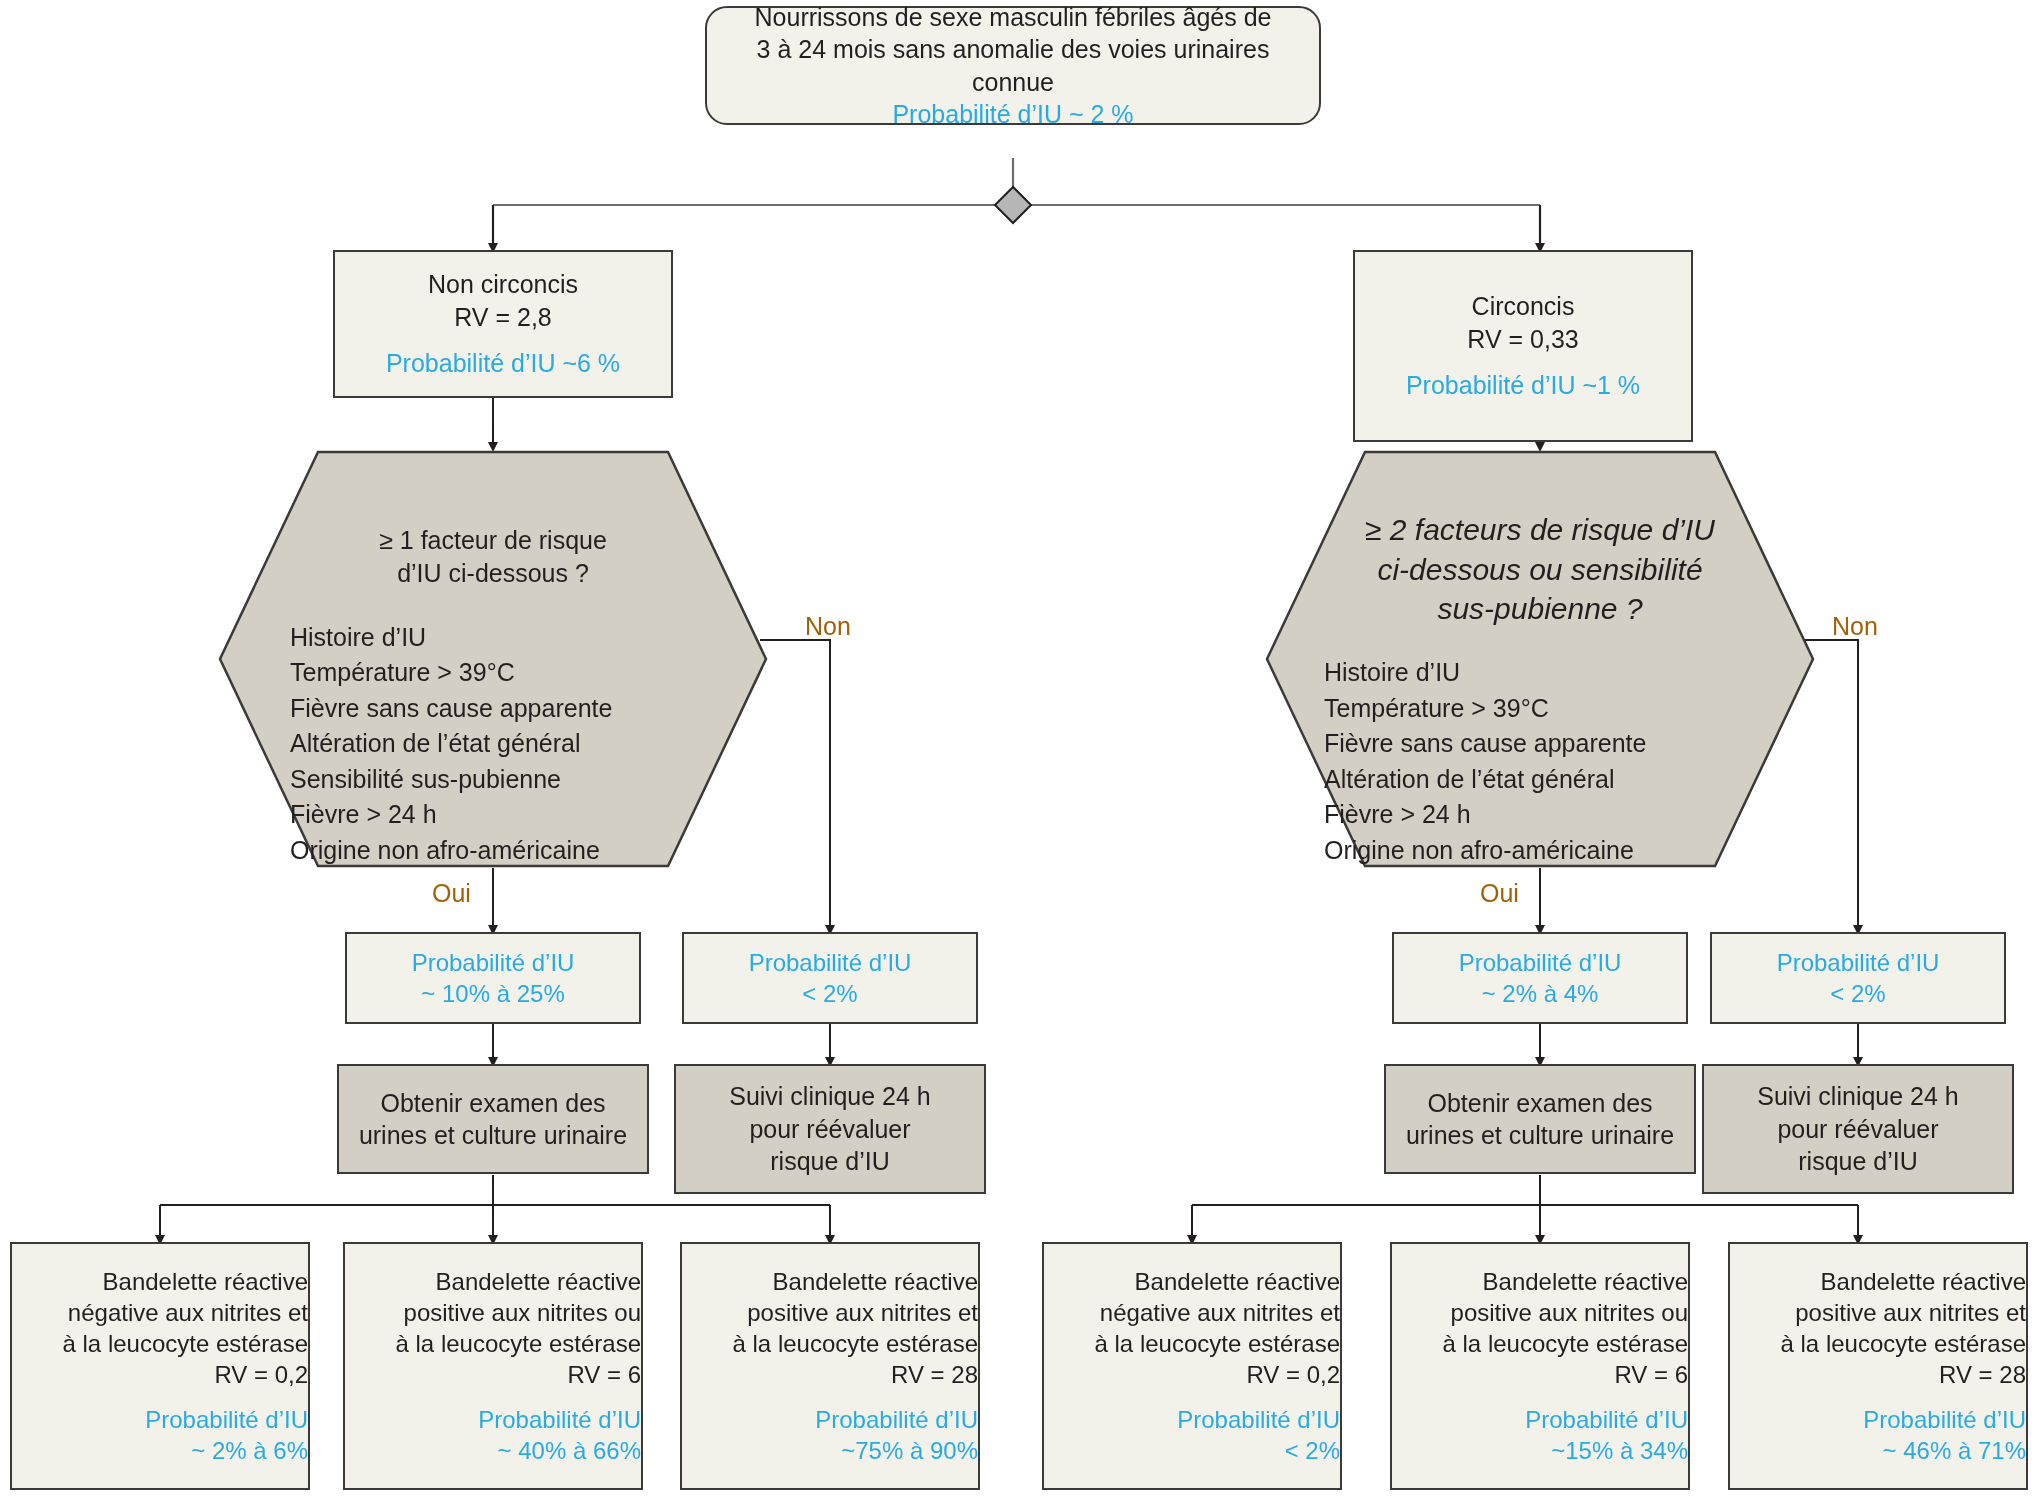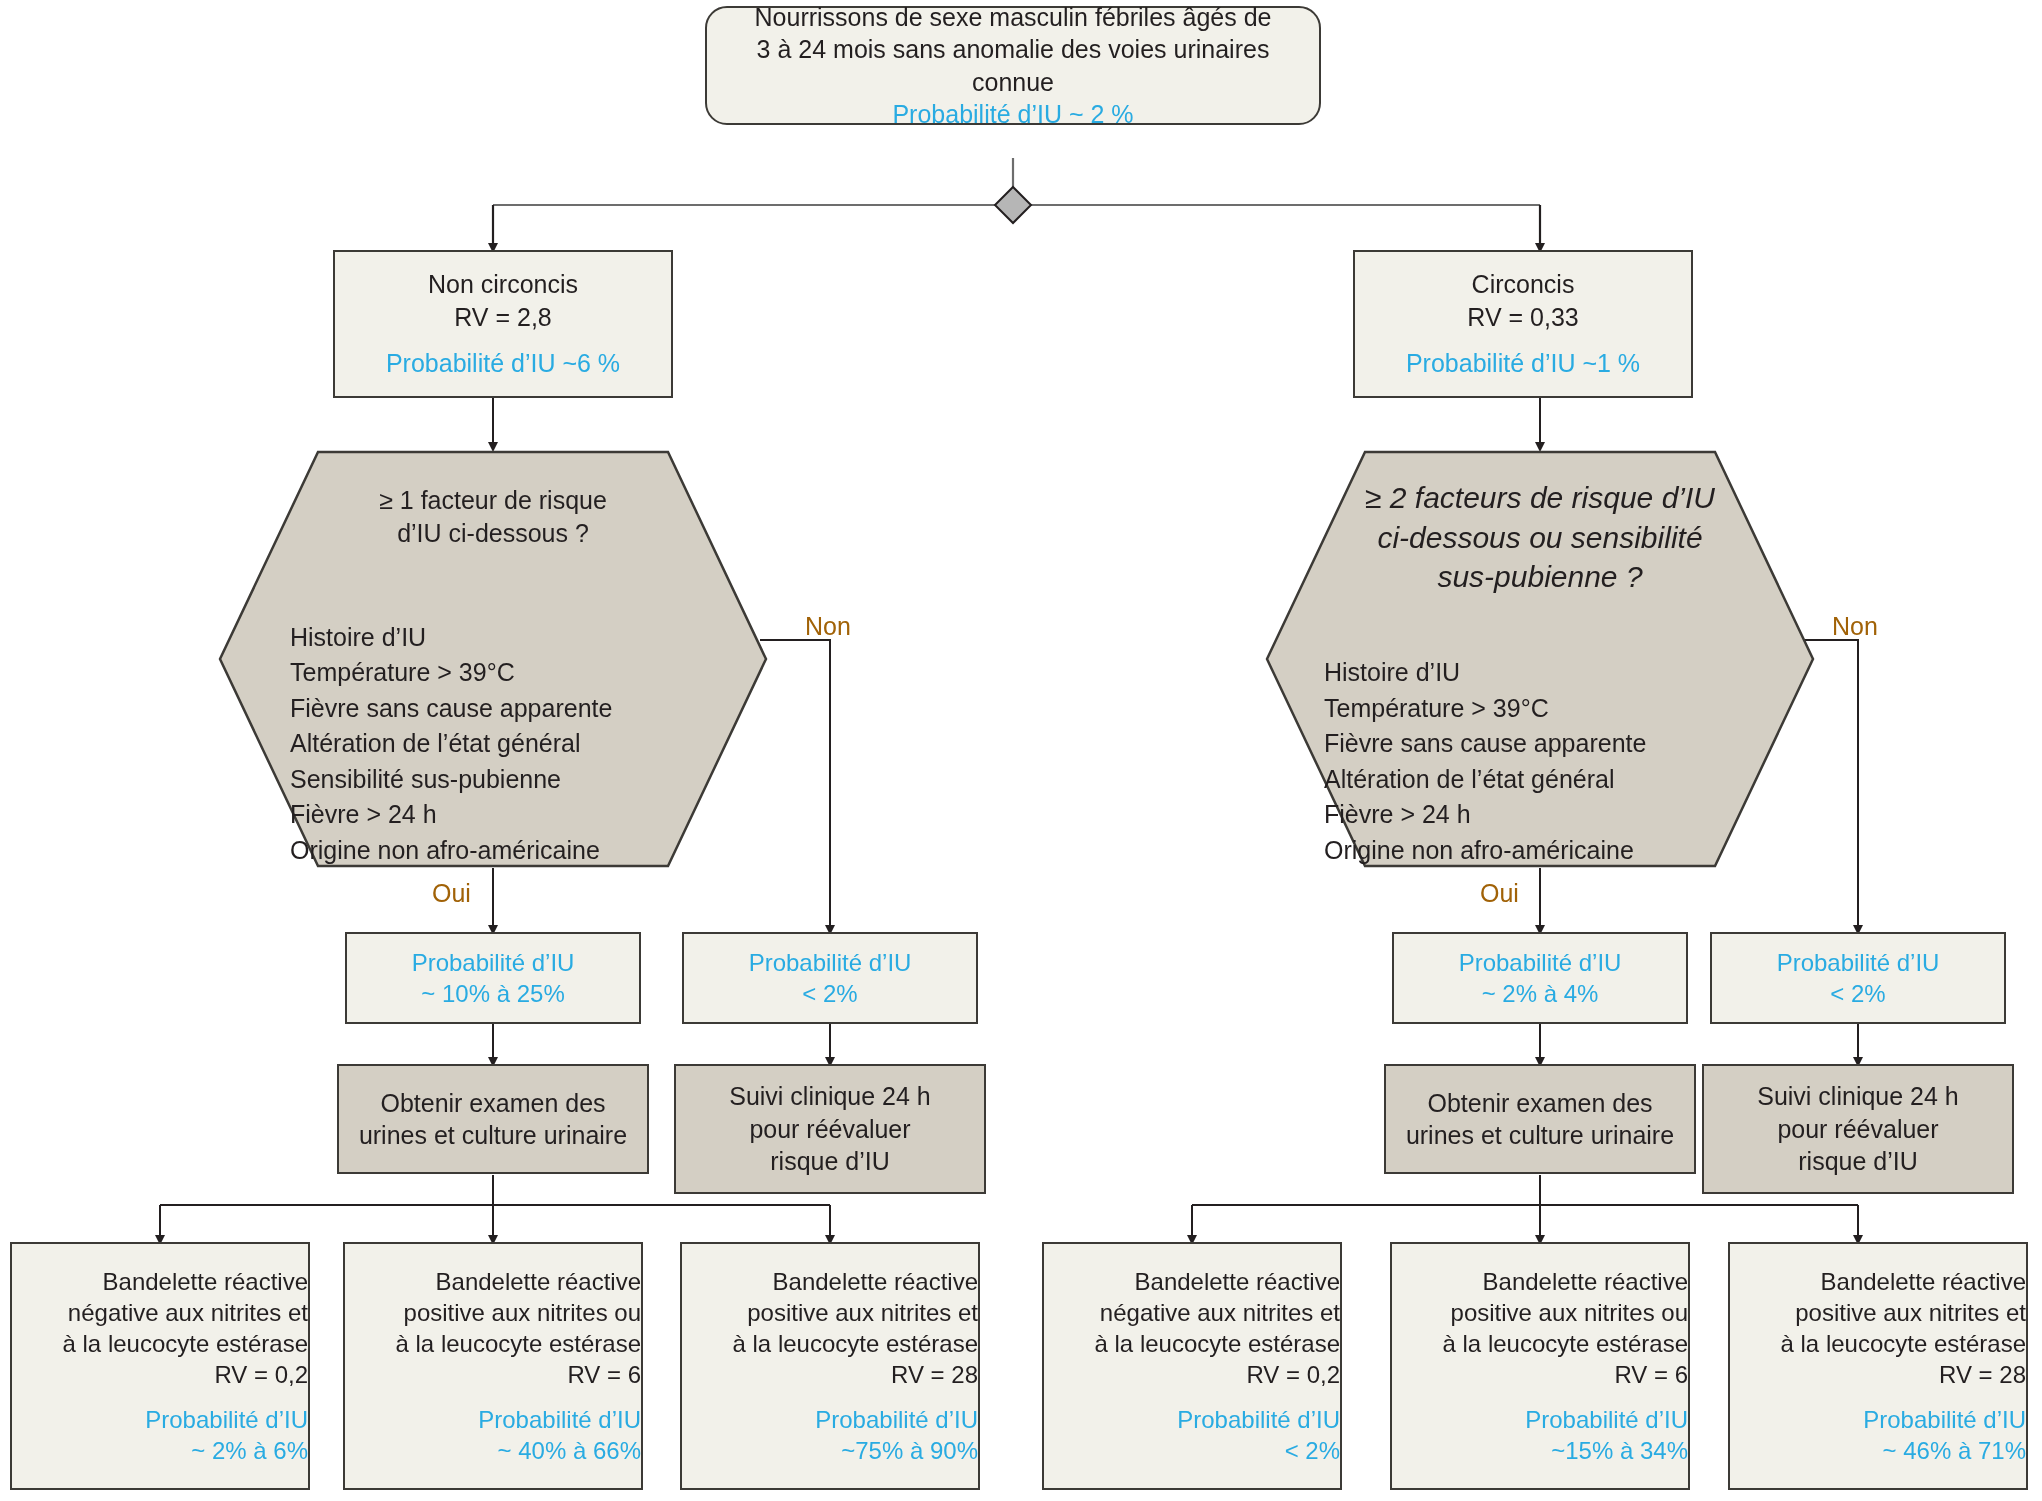--- a/index.html
+++ b/index.html
@@ -54,21 +54,21 @@
     left:0; top:0;
   }
   .hexcontent{
     position:absolute;
     left:0; top:0;
     width:100%;
     height:100%;
     display:flex;
     flex-direction:column;
     align-items:center;
-    justify-content:space-between;
+    justify-content:flex-end;
     box-sizing:border-box;
   }
   
   .line{ display:block; white-space:nowrap; }
   .prob{ color:#29abe2; }
   .hex-title{
     text-align:center;
     white-space:pre-line;
     line-height:1.32;
   }
@@ -236,21 +236,21 @@
   <div class="leafbox" style="left:680px; top:1242px; width:300px; height:248px; font-size:24px;">
     <span class="line">Bandelette réactive</span>
     <span class="line">positive aux nitrites et</span>
     <span class="line">à la leucocyte estérase</span>
     <span class="line">RV = 28</span>
     <span class="gap"></span>
     <span class="line prob">Probabilité d’IU</span>
     <span class="line prob">~75% à 90%</span>
   </div>
 
-  <div class="node rect" style="left:1353px; top:250px; width:340px; height:148px; font-size:25px;">
+  <div class="node rect" style="left:1353px; top:250px; width:340px; height:192px; font-size:25px;">
     <span class="line">Circoncis</span>
     <span class="line">RV = 0,33</span>
     <span class="gap"></span>
     <span class="line prob">Probabilité d’IU ~1 %</span>
   </div>
 
   <div class="hexwrap" style="left:1265px; top:450px; width:550px; height:418px;">
     <svg width="550" height="418" viewBox="0 0 550 418" xmlns="http://www.w3.org/2000/svg">
       <polygon points="100,2 450,2 548,209 450,416 100,416 2,209" fill="#d4cfc4" stroke="#3c3a36" stroke-width="2.5"></polygon>
     </svg>

